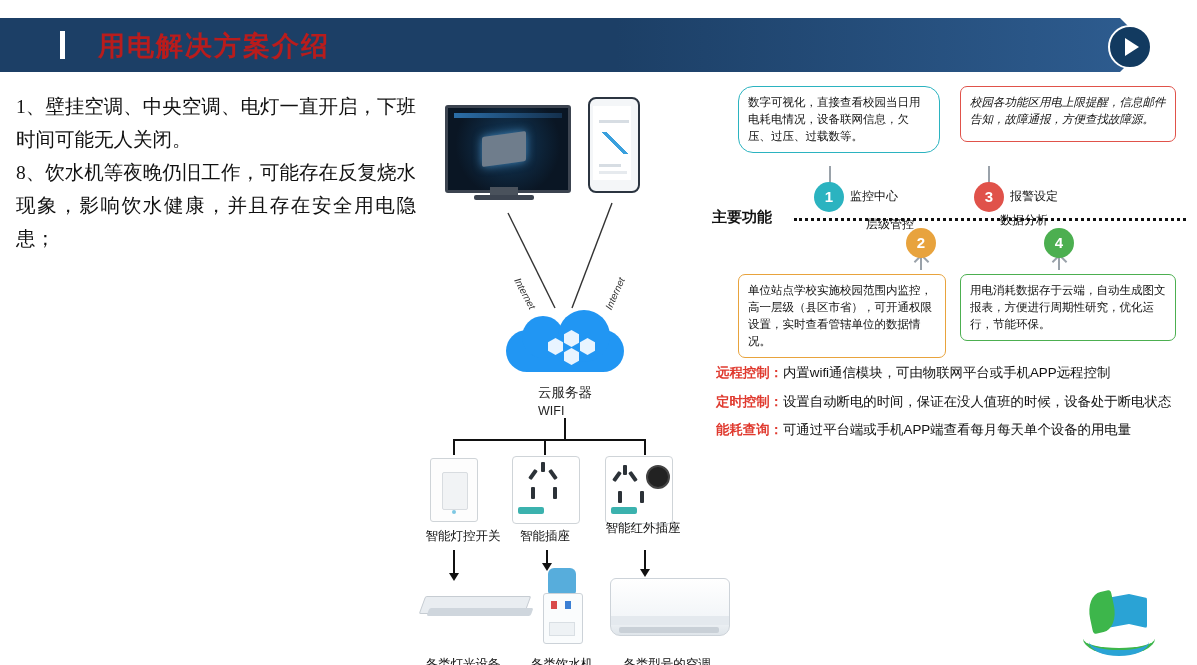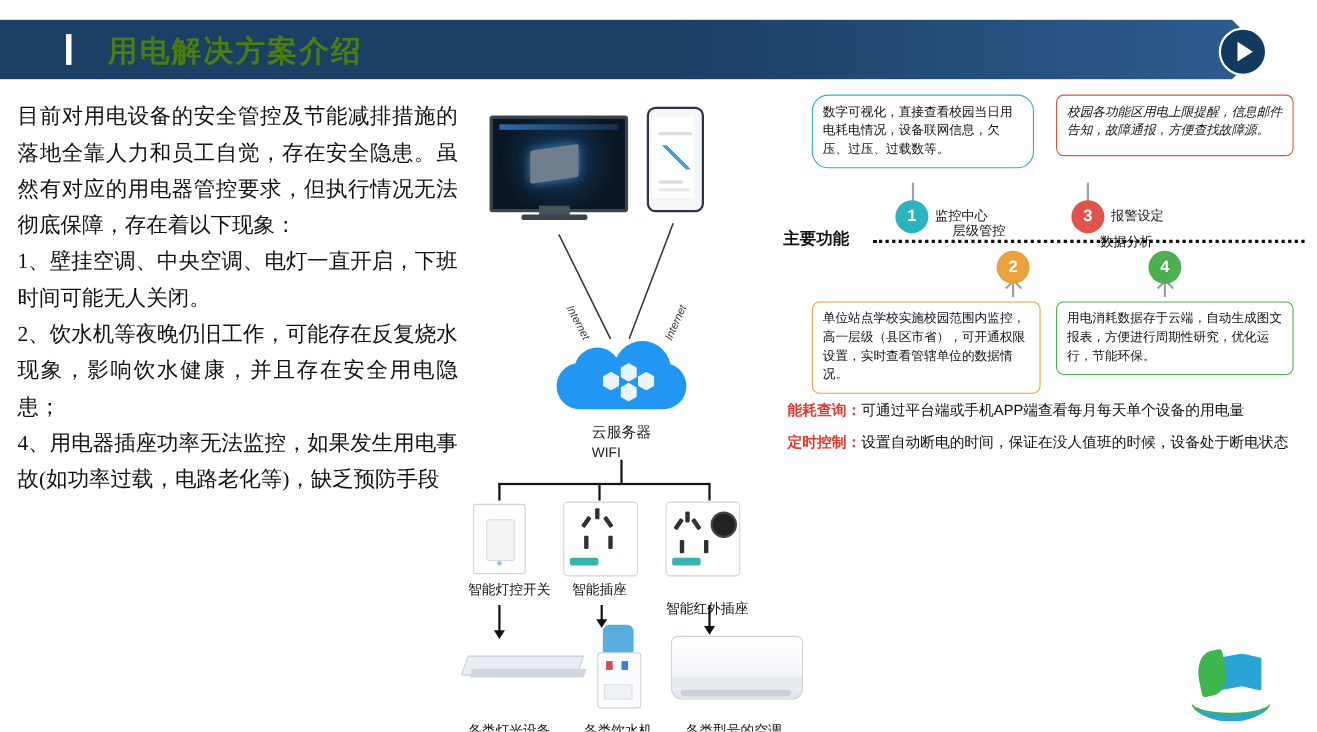--- a/index.html
+++ b/index.html
@@ -20,21 +20,21 @@
   .header-bar:after{
     content:"";position:absolute;right:-27px;top:0;width:0;height:0;
     border-top:27px solid transparent;border-bottom:27px solid transparent;
     border-left:27px solid #2d5b8e;
   }
   .header-accent{
     position:absolute;left:60px;top:13px;width:5px;height:28px;background:#ffffff;
   }
   .header-title{
     position:absolute;left:98px;top:10px;
-    font-size:27px;color:#4d7c0f;letter-spacing:2px;font-weight:bold;
+    font-size:27px;color:#b91c1c;letter-spacing:2px;font-weight:bold;
     font-family:"Liberation Serif","DejaVu Serif",serif;
   }
   .header-circle{
     position:absolute;left:1108px;top:7px;width:40px;height:40px;border-radius:50%;
     background:#123a60;border:2px solid #ffffff;
   }
   .header-circle .play{
     position:absolute;left:15px;top:11px;width:0;height:0;
     border-top:9px solid transparent;border-bottom:9px solid transparent;
     border-left:14px solid #ffffff;
@@ -170,24 +170,22 @@
 <div class="header">
   <div class="header-bar"></div>
   <div class="header-accent"></div>
   <div class="header-title">用电解决方案介绍</div>
   <div class="header-circle">
     <div class="play"></div>
   </div>
 </div>
 
 <div class="left-col">
-  <p>目前对用电设备的安全管控及节能减排措施的落地全靠人力和员工自觉，存在安全隐患。虽然有对应的用电器管控要求，但执行情况无法彻底保障，存在着以下现象：</p>
   <p>1、壁挂空调、中央空调、电灯一直开启，下班时间可能无人关闭。</p>
-  <p>2、饮水机等夜晚仍旧工作，可能存在反复烧水现象，影响饮水健康，并且存在安全用电隐患；</p>
-  <p>4、用电器插座功率无法监控，如果发生用电事故(如功率过载，电路老化等)，缺乏预防手段</p>
+  <p>8、饮水机等夜晚仍旧工作，可能存在反复烧水现象，影响饮水健康，并且存在安全用电隐患；</p>
 </div>
 
 <div class="mid">
 
   <div class="monitor">
     <div class="scr"></div>
     <div class="topline"></div>
   </div>
   <div class="monitor-stand"></div>
   <div class="monitor-base"></div>
@@ -244,21 +242,21 @@
 
   <div class="sock s2">
     <div class="knob"></div>
     <div class="slot" style="left:9px;top:14px;width:4px;height:11px;transform:rotate(35deg);"></div>
     <div class="slot" style="left:25px;top:14px;width:4px;height:11px;transform:rotate(-35deg);"></div>
     <div class="slot" style="left:17px;top:8px;width:4px;height:10px;"></div>
     <div class="slot" style="left:12px;top:34px;width:4px;height:12px;"></div>
     <div class="slot" style="left:34px;top:34px;width:4px;height:12px;"></div>
     <div class="logo"></div>
   </div>
-  <div class="device-label" style="left:168px;top:457px;width:110px;">智能红外插座</div>
+  <div class="device-label" style="left:168px;top:432px;width:110px;">智能红外插座</div>
 
   <div class="arrow-dn" style="left:33px;top:462px;height:24px;"></div>
   <div class="arrow-dn" style="left:126px;top:462px;height:14px;"></div>
   <div class="arrow-dn" style="left:224px;top:462px;height:20px;"></div>
 
   <div class="lamp">
     <div class="tube"></div>
     <div class="tube2"></div>
   </div>
   <div class="device-label" style="left:-10px;top:568px;width:106px;">各类灯光设备</div>
@@ -298,32 +296,35 @@
   <div class="node n1" style="left:102px;top:96px;">1</div>
   <div class="node-label" style="left:138px;top:102px;text-align:right;">监控中心</div>
 
   <div class="node n3" style="left:262px;top:96px;">3</div>
   <div class="node-label" style="left:298px;top:102px;">报警设定</div>
 
   <div class="mainfunc">主要功能</div>
   <div class="dotline"></div>
 
   <div class="node n2" style="left:194px;top:142px;">2</div>
-  <div class="node-label" style="left:154px;top:116px;">层级管控</div>
+  <div class="node-label" style="left:154px;top:130px;">层级管控</div>
 
   <div class="node n4" style="left:332px;top:142px;">4</div>
   <div class="node-label" style="left:288px;top:126px;">数据分析</div>
 </div>
 
 <div class="rtext">
   <div class="blk">
-    <b class="k">能耗查询：</b><span>可通过平台端或手机APP端查看每月每天单个设备的用电量</span>
+    <b class="k">远程控制：</b><span>内置wifi通信模块，可由物联网平台或手机APP远程控制</span>
   </div>
   <div class="blk">
     <b class="k">定时控制：</b><span>设置自动断电的时间，保证在没人值班的时候，设备处于断电状态</span>
+  </div>
+  <div class="blk">
+    <b class="k">能耗查询：</b><span>可通过平台端或手机APP端查看每月每天单个设备的用电量</span>
   </div>
 </div>
 
 <div class="logo-wrap">
   <div class="logo-book"></div>
   <div class="logo-leaf"></div>
   <div class="logo-arc"></div>
   <div class="logo-arc2"></div>
 </div>
 

